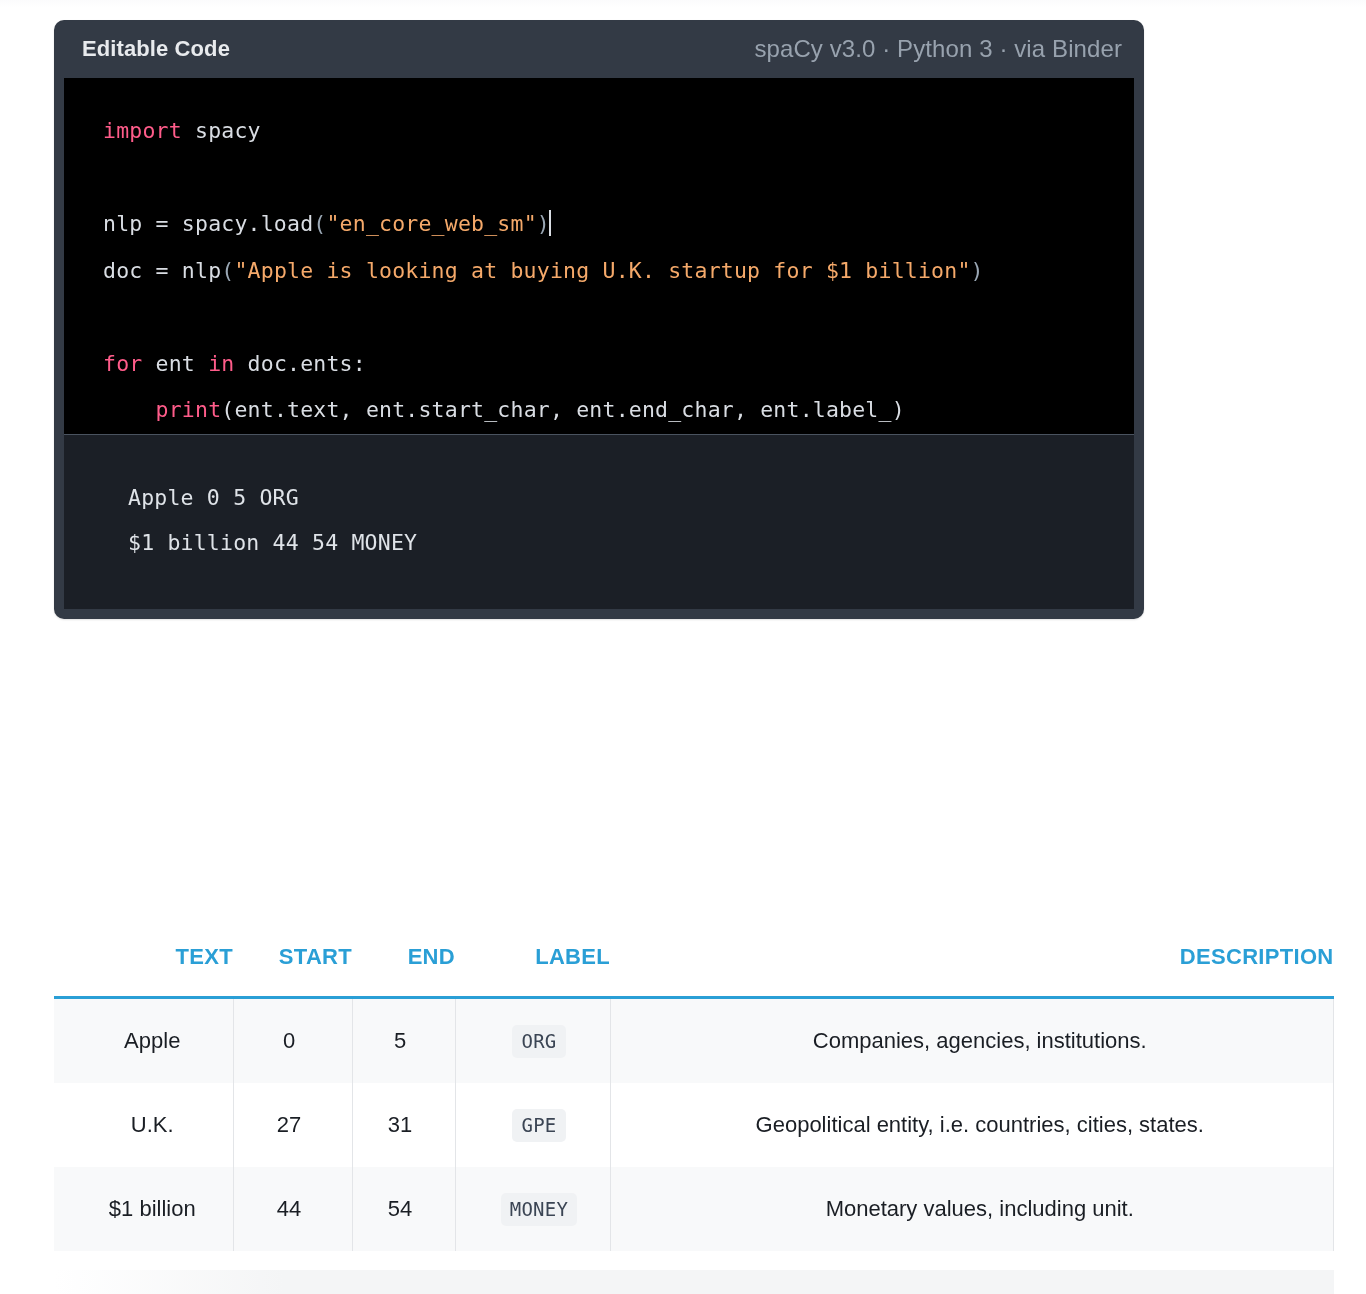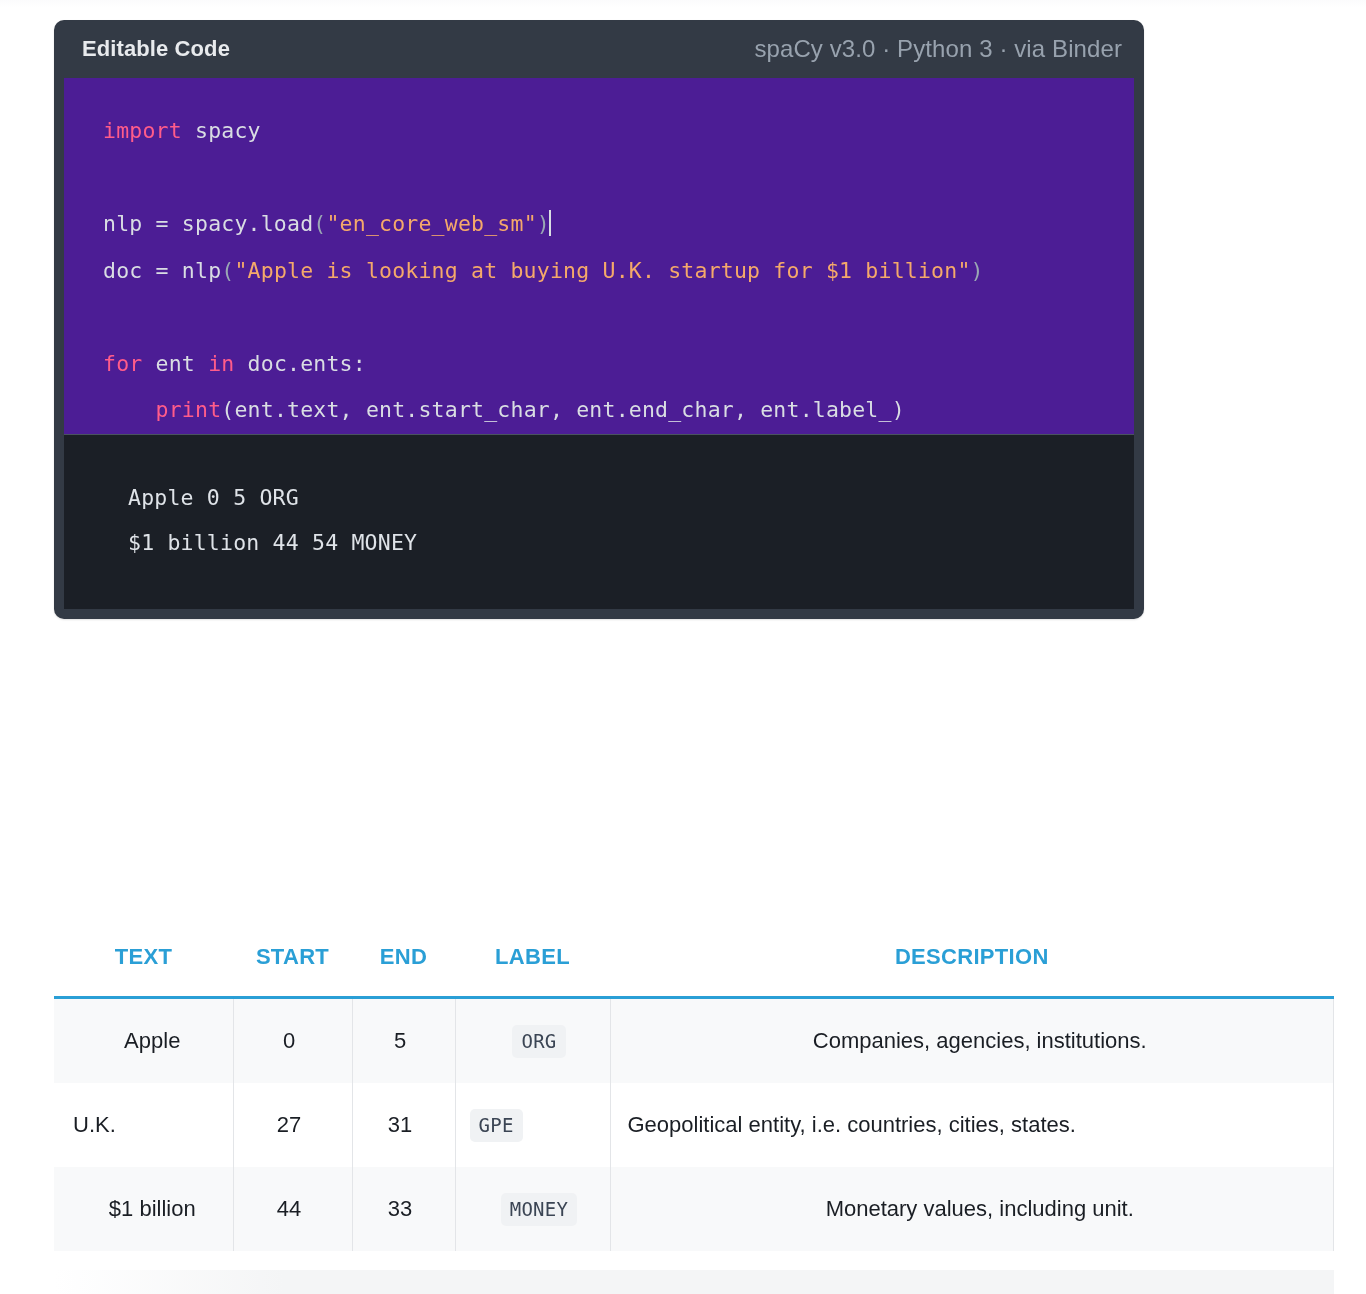--- a/index.html
+++ b/index.html
@@ -49,21 +49,21 @@
     font-weight: bold;
     letter-spacing: 0.1px;
   }
   .widget-meta {
     color: #98a2ae;
     font-size: 24px;
     letter-spacing: 0.1px;
   }
 
   .code-area {
-    background: #4c1d95;
+    background: #000000;
     margin: 0 10px 0 10px;
     padding: 30px 0 0 0;
   }
   pre.code {
     margin: 0;
     padding: 0 0 0 39px;
     font-family: "DejaVu Sans Mono", "Liberation Mono", monospace;
     font-size: 21.5px;
     line-height: 46.5px;
     color: #d9dde3;
@@ -128,21 +128,21 @@
     left: 54px;
     top: 944px;
     width: 1280px;
   }
   table.ents {
     border-collapse: collapse;
     width: 1280px;
     table-layout: fixed;
   }
   table.ents th {
-    text-align: center;
+    text-align: right;
     color: #2a9fd6;
     font-size: 22px;
     font-weight: bold;
     letter-spacing: 0.3px;
     padding: 0 0 26px 0;
     border-bottom: 3px solid #2a9fd6;
     vertical-align: bottom;
   }
   th.c-text  { width: 179px; padding-left: 19px; }
   th.c-start { width: 119px; padding-left: 19px; }
@@ -158,21 +158,21 @@
     vertical-align: middle;
     font-family: "Liberation Sans", sans-serif;
   }
   td.c-text  { padding-left: 19px; }
   td.c-start { text-align: center; padding-right: 8px; }
   td.c-end   { text-align: center; padding-right: 8px; }
   td.c-label { padding-left: 14px; }
   td.c-desc  { padding-left: 17px; border-right: none; }
 
   tr.striped td { background: #f8f9fa; text-align: center; }
-  tr.plainrow td { background: #ffffff; }
+  tr.plainrow td { background: #ffffff; text-align: center; }
 
   .chip {
     display: inline-block;
     background: #f0f2f4;
     color: #3b4554;
     font-family: "DejaVu Sans Mono", "Liberation Mono", monospace;
     font-size: 19px;
     border-radius: 5px;
     padding: 5px 9px 6px 9px;
     letter-spacing: 0.3px;
@@ -242,21 +242,21 @@
       <tr class="plainrow">
         <td class="c-text">U.K.</td>
         <td class="c-start">27</td>
         <td class="c-end">31</td>
         <td class="c-label"><span class="chip">GPE</span></td>
         <td class="c-desc">Geopolitical entity, i.e. countries, cities, states.</td>
       </tr>
       <tr class="striped">
         <td class="c-text">$1 billion</td>
         <td class="c-start">44</td>
-        <td class="c-end">33</td>
+        <td class="c-end">54</td>
         <td class="c-label"><span class="chip">MONEY</span></td>
         <td class="c-desc">Monetary values, including unit.</td>
       </tr>
     </tbody>
   </table>
 </div>
 
 <div class="scroll-shadow"></div>
 
 </body></html>

